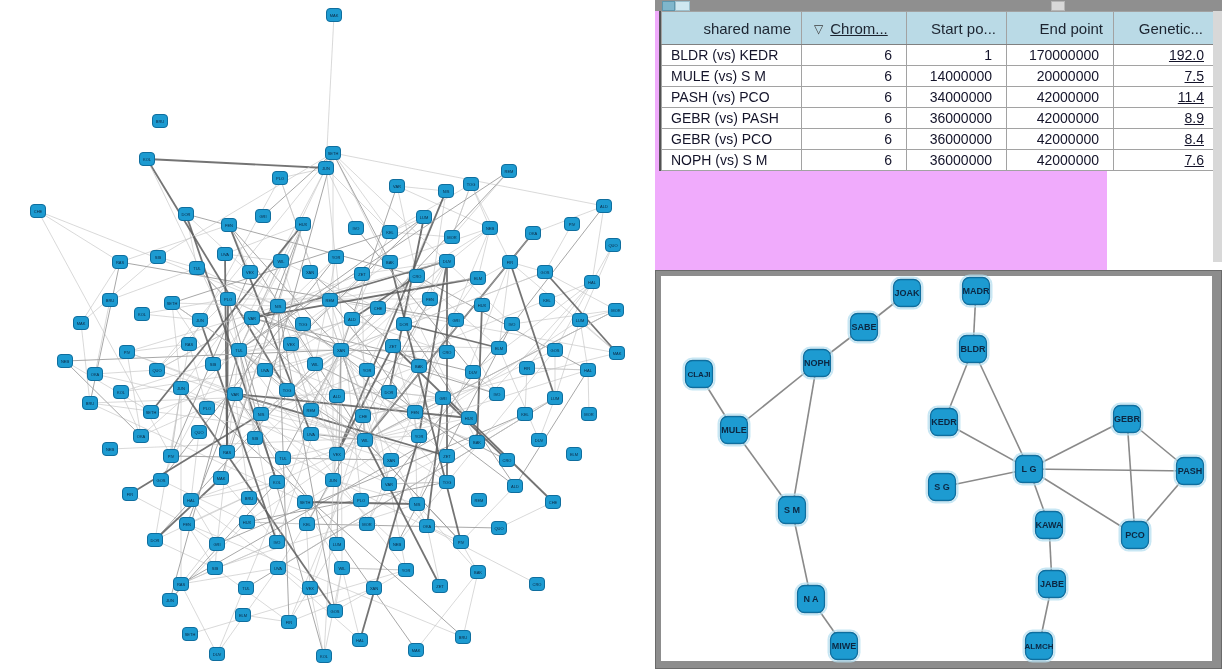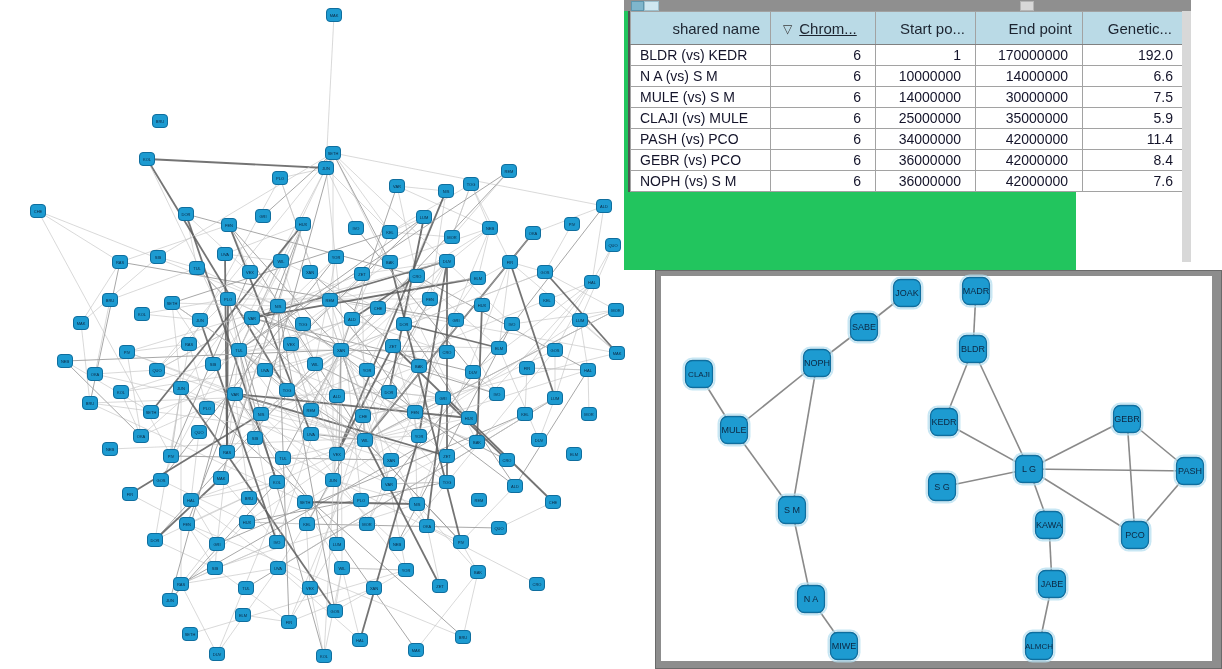--- a/index.html
+++ b/index.html
@@ -3,21 +3,21 @@
 <meta charset="utf-8">
 <style>
   html,body{margin:0;padding:0;background:#ffffff;}
   #screen{
     position:relative;width:1222px;height:669px;overflow:hidden;background:#ffffff;
     font-family:"Liberation Sans","DejaVu Sans",sans-serif;
   }
   
   #main-net{position:absolute;left:0;top:0;width:655px;height:669px;background:#ffffff;}
   
-  #table-panel{position:absolute;left:624px;top:0;width:452px;height:270px;background:#22c55e;}
+  #table-panel{position:absolute;left:655px;top:0;width:452px;height:270px;background:#f0abfc;}
   #table-topstrip{position:absolute;left:0;top:0;width:567px;height:11px;background:#8f8f8f;}
   .frag{position:absolute;top:1px;height:8px;}
   #frag-a{left:7px;width:11px;background:#7fb6cc;border:1px solid #5d96ad;}
   #frag-b{left:20px;width:13px;background:#cfe7f0;border:1px solid #9dbfcc;}
   #frag-c{left:396px;width:12px;background:#d8d8d8;border:1px solid #b5b5b5;}
   #table-wrap{
     position:absolute;left:4px;top:11px;width:554px;
     border-left:2px solid #525252;background:#ffffff;
   }
   #attr-table{border-collapse:collapse;table-layout:fixed;width:552px;}
@@ -27,27 +27,27 @@
   #attr-table thead th{
     background:#badae6;height:33px;font-size:15px;font-weight:400;color:#1c2430;
     text-align:right;padding:0 10px 0 4px;border-bottom:1px solid #808080;
   }
   #attr-table thead th.col-chrom{text-align:left;padding-left:12px;text-decoration:underline;}
   #attr-table tbody td{
     background:#ffffff;height:21px;font-size:14px;color:#14142a;
     text-align:right;padding:0 14px 0 4px;margin-top:32px;
   }
   #attr-table tbody td:first-child{text-align:left;padding:0 4px 0 9px;}
-  #attr-table tbody td:nth-child(5){padding-right:9px;}
+  #attr-table tbody td:nth-child(5){padding-right:9px;text-decoration:underline;}
   .funnel{display:inline-block;margin-right:7px;color:#3b3b3b;font-size:12px;transform:translateY(-1px);}
   #table-gutter{position:absolute;left:558px;top:11px;width:9px;height:251px;background:#d8d8d8;}
   
   #detail-panel{
     position:absolute;left:655px;top:270px;width:567px;height:399px;
-    background:#8d8d8d;box-sizing:border-box;border:1px solid #6a6a6a;
+    background:#8d8d8d;box-sizing:border-box;border:1px solid #6a6a6a;font-weight:bold;
   }
   #detail-svg{position:absolute;left:0;top:0;}
   .dn-label{font-family:"Liberation Sans","DejaVu Sans",sans-serif;fill:#0c2742;}
   .mn-label{font-family:"Liberation Sans","DejaVu Sans",sans-serif;fill:#0c2742;}
 </style>
 </head>
 <body>
 
 <div id="screen">
 
@@ -1115,46 +1115,39 @@
         </thead>
         <tbody id="attr-tbody">
             <tr>
               <td>BLDR (vs) KEDR</td>
               <td>6</td>
               <td>1</td>
               <td>170000000</td>
               <td>192.0</td>
             </tr>
             <tr>
-              <td>N A (vs) S M</td>
-              <td>6</td>
-              <td>10000000</td>
-              <td>14000000</td>
-              <td>6.6</td>
-            </tr>
-            <tr>
               <td>MULE (vs) S M</td>
               <td>6</td>
               <td>14000000</td>
-              <td>30000000</td>
+              <td>20000000</td>
               <td>7.5</td>
-            </tr>
-            <tr>
-              <td>CLAJI (vs) MULE</td>
-              <td>6</td>
-              <td>25000000</td>
-              <td>35000000</td>
-              <td>5.9</td>
             </tr>
             <tr>
               <td>PASH (vs) PCO</td>
               <td>6</td>
               <td>34000000</td>
               <td>42000000</td>
               <td>11.4</td>
+            </tr>
+            <tr>
+              <td>GEBR (vs) PASH</td>
+              <td>6</td>
+              <td>36000000</td>
+              <td>42000000</td>
+              <td>8.9</td>
             </tr>
             <tr>
               <td>GEBR (vs) PCO</td>
               <td>6</td>
               <td>36000000</td>
               <td>42000000</td>
               <td>8.4</td>
             </tr>
             <tr>
               <td>NOPH (vs) S M</td>

